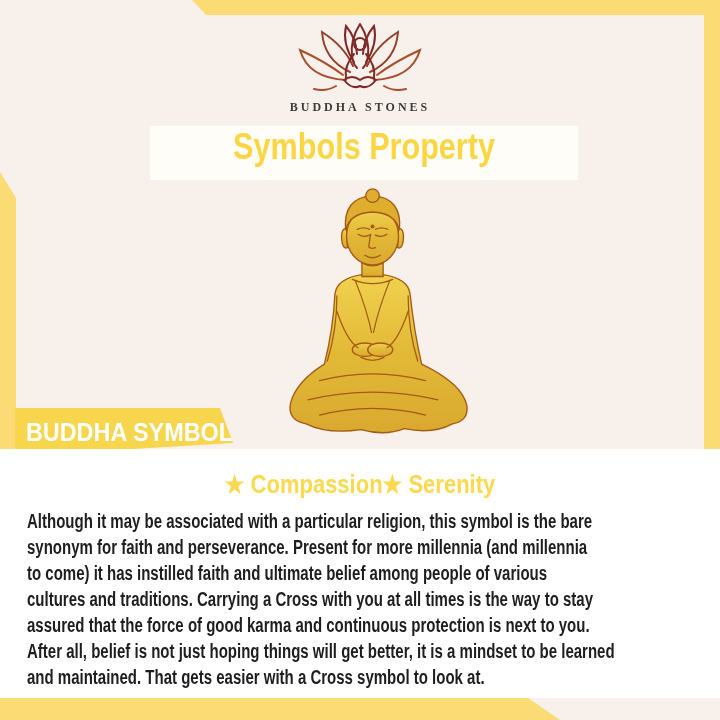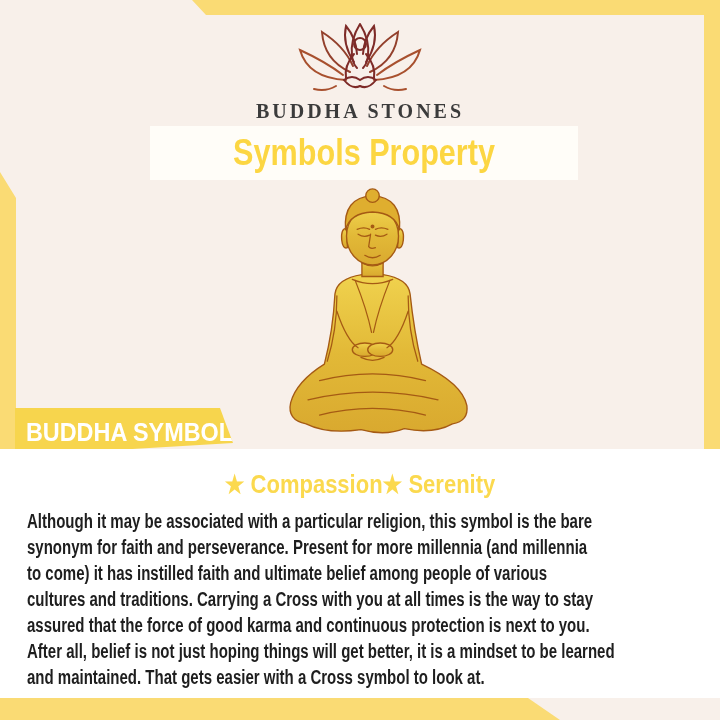--- a/index.html
+++ b/index.html
@@ -11,26 +11,26 @@
   
   .ribbon{position:absolute;left:0;top:0;width:720px;height:720px;background:#FADB74;}
   .ribbon-a{clip-path:polygon(192px 0,720px 0,720px 537px,704px 522px,704px 15px,206px 15px);}
   .ribbon-b{clip-path:polygon(0 172px,16px 198px,16px 698px,528px 698px,560px 720px,0 720px);}
   
   .logo-wrap{position:absolute;left:0;top:22px;width:720px;text-align:center;}
   .logo-icon{display:block;margin:0 auto;}
   .brand-name{
     margin-top:4px;
     font-family:"Liberation Serif", serif;
-    font-size:20px;font-weight:700;letter-spacing:3px;color:#3B3B3B;
+    font-size:12px;font-weight:700;letter-spacing:3px;color:#3B3B3B;
   }
   
   .title-box{
     position:absolute;left:150px;top:126px;width:428px;height:54px;
-    background:#FFFDF8;display:flex;align-items:center;justify-content:center;
+    background:#FFFDF8;display:flex;align-items:flex-start;justify-content:center;
   }
   .title-text{
     font-size:36px;font-weight:700;color:#FCD642;white-space:nowrap;
     transform:scaleX(0.85);transform-origin:50% 50%;
   }
   
   .buddha{position:absolute;left:268px;top:186px;}
   
   .symbol-banner{
     position:absolute;left:15px;top:408px;width:233px;height:48px;

